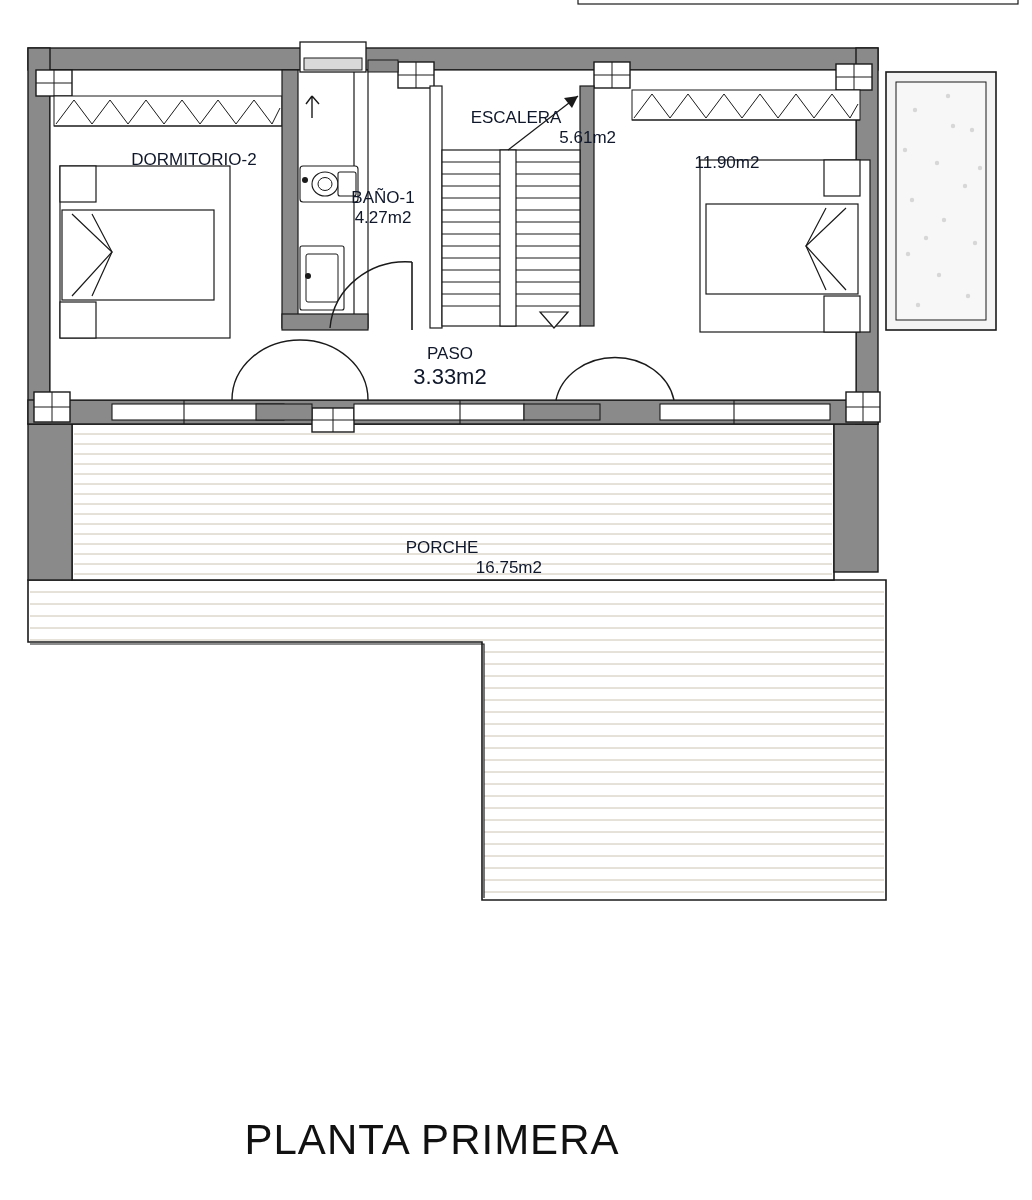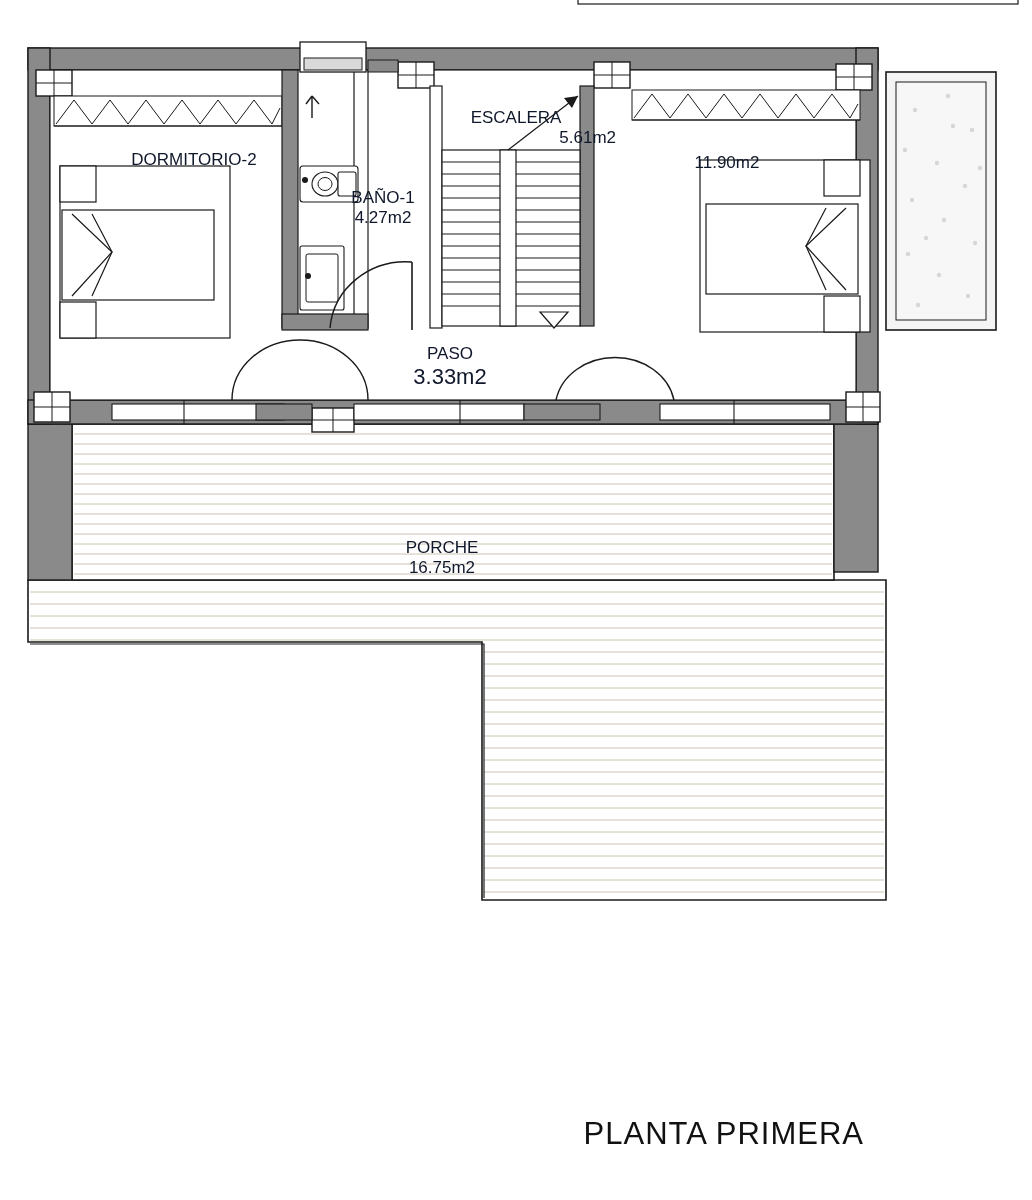--- a/index.html
+++ b/index.html
@@ -297,19 +297,19 @@
   <span class="a" style="font-size:17px;">11.90m2</span>
 </div>
 
 <div class="lbl" style="left:350px; top:344px; width:200px;">
   <span class="n" style="font-size:17px;">PASO</span>
   <span class="a" style="font-size:22px;">3.33m2</span>
 </div>
 
 <div class="lbl" style="left:342px; top:495px; width:200px;margin-top:43px;">
   <span class="n" style="font-size:17px;">PORCHE</span>
-  <span class="a" style="font-size:17px;">16.75m2</span>
+  <span class="a" style="font-size:17px;text-align:right;">16.75m2</span>
 </div>
 
 <div class="lbl" style="left:502px; top:714px; width:360px;">
 </div>
 
-<div class="title" style="left:0; top:1116px; width:864px; text-align:right; font-size:31px;">PLANTA PRIMERA</div>
+<div class="title" style="left:0; top:1116px; width:864px; text-align:center; font-size:42px;">PLANTA PRIMERA</div>
 
 </body></html>

